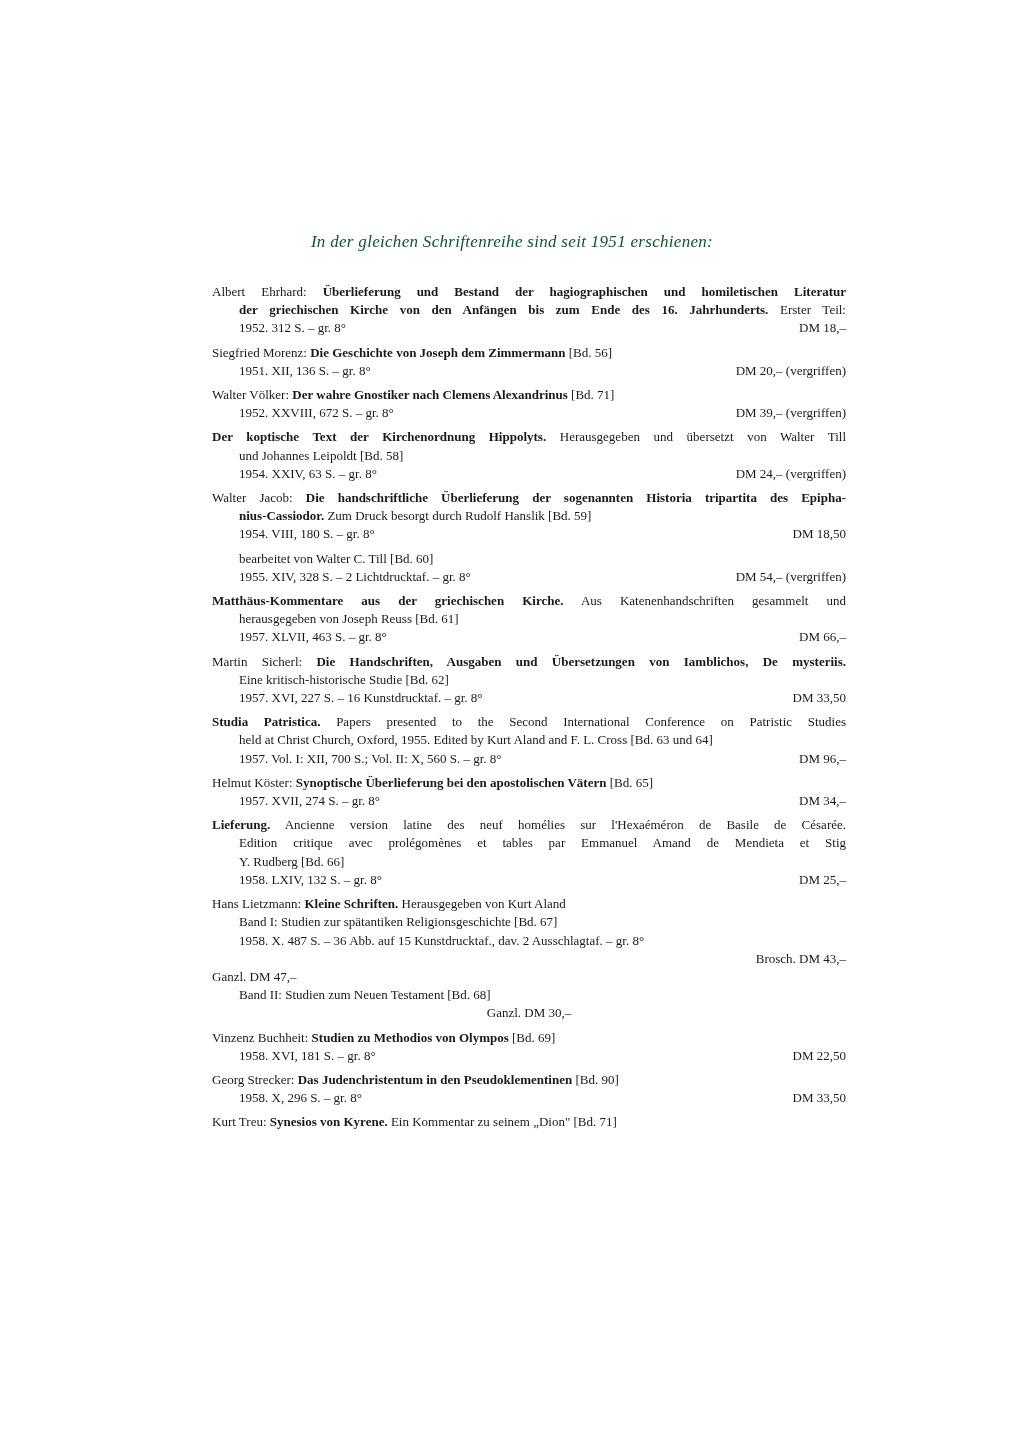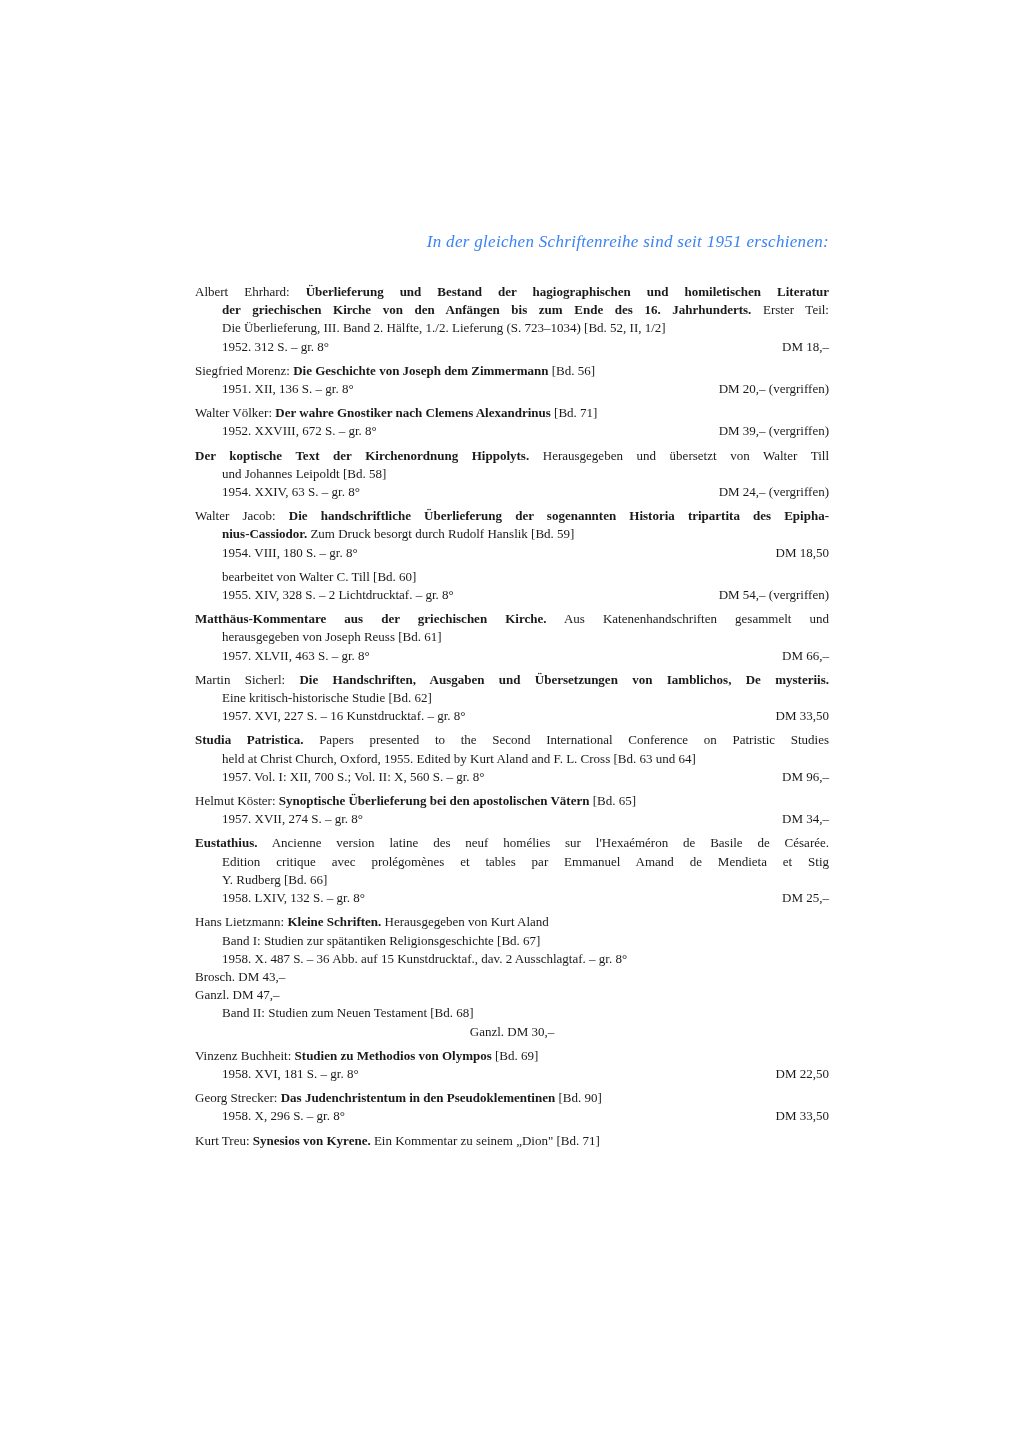--- a/index.html
+++ b/index.html
@@ -1,21 +1,21 @@
 <!DOCTYPE html>
 <html><head>
 <meta charset="utf-8">
 <style>
   html, body { margin: 0; padding: 0; background: #ffffff; }
   body { width: 1024px; height: 1446px; position: relative; overflow: hidden;
          font-family: "Liberation Serif", "DejaVu Serif", serif; color: #1a1a1a; }
   .page { position: absolute; left: 195px; top: 0; width: 634px; }
-  .heading { position: absolute; top: 232px; left: 0; width: 634px; text-align: right;
-             font-style: italic; font-size: 17px; letter-spacing: 0.3px; color: #3b82f6; }
-  .list { position: absolute; top: 283px; left: 0; width: 634px; font-size: 13px; line-height: 18.2px; }
+  .heading { position: absolute; top: 232px; left: 0; width: 634px; text-align: center;
+             font-style: italic; font-size: 17px; letter-spacing: 0.3px; color: #14532d; }
+  .list { position: absolute; top: 283px; left: 17px; width: 634px; font-size: 13px; line-height: 18.2px; }
   .entry { margin-bottom: 6px; }
   .line { display: flex; justify-content: space-between; white-space: nowrap; }
   .line.first { padding-left: 0; }
   .line.indent { padding-left: 27px; }
   .b { font-weight: bold; }
   .price { text-align: right; }
   .just { text-align: justify; text-align-last: justify; white-space: normal; display: block; }
 </style>
 </head>
 <body>
@@ -27,23 +27,20 @@
 
     <div class="entry">
       <div class="line first just">
         <span>Albert Ehrhard:</span>
         <span class="b">Überlieferung und Bestand der hagiographischen und homiletischen Literatur</span>
       </div>
       <div class="line indent just">
         <span class="b">der griechischen Kirche von den Anfängen bis zum Ende des 16. Jahrhunderts.</span><span> Erster Teil:</span>
       </div>
       <div class="line indent">
-        <span>Die Überlieferung, III. Band 2. Hälfte, 1./2. Lieferung (S. 723–1034) [Bd. 52, II, 1/2]</span>
-      </div>
-      <div class="line indent">
         <span>1952. 312 S. – gr. 8°</span>
         <span class="price">DM 18,–</span>
       </div>
     </div>
 
     <div class="entry">
       <div class="line first">
         <span><span>Siegfried Morenz:</span> <span class="b">Die Geschichte von Joseph dem Zimmermann</span> <span>[Bd. 56]</span></span>
       </div>
       <div class="line indent">
@@ -144,21 +141,21 @@
         <span><span>Helmut Köster:</span> <span class="b">Synoptische Überlieferung bei den apostolischen Vätern</span> <span>[Bd. 65]</span></span>
       </div>
       <div class="line indent">
         <span>1957. XVII, 274 S. – gr. 8°</span>
         <span class="price">DM 34,–</span>
       </div>
     </div>
 
     <div class="entry">
       <div class="line first just">
-        <span><span class="b">Eustathius.</span><span> Ancienne version latine des neuf homélies sur l'Hexaéméron de Basile de Césarée.</span></span>
+        <span><span class="b">Lieferung.</span><span> Ancienne version latine des neuf homélies sur l'Hexaéméron de Basile de Césarée.</span></span>
       </div>
       <div class="line indent just">
         <span>Edition critique avec prolégomènes et tables par Emmanuel Amand de Mendieta et Stig</span>
       </div>
       <div class="line indent">
         <span>Y. Rudberg [Bd. 66]</span>
       </div>
       <div class="line indent">
         <span>1958. LXIV, 132 S. – gr. 8°</span>
         <span class="price">DM 25,–</span>
@@ -168,21 +165,21 @@
     <div class="entry">
       <div class="line first">
         <span><span>Hans Lietzmann:</span> <span class="b">Kleine Schriften.</span><span> Herausgegeben von Kurt Aland</span></span>
       </div>
       <div class="line indent">
         <span>Band I: Studien zur spätantiken Religionsgeschichte [Bd. 67]</span>
       </div>
       <div class="line indent">
         <span>1958. X. 487 S. – 36 Abb. auf 15 Kunstdrucktaf., dav. 2 Ausschlagtaf. – gr. 8°</span>
       </div>
-      <div class="line" style="justify-content:flex-start;">
+      <div class="line" style="justify-content:flex-end;">
         <span class="price">Brosch. DM 43,–</span>
       </div>
       <div class="line" style="justify-content:flex-start;">
         <span class="price">Ganzl. DM 47,–</span>
       </div>
       <div class="line indent">
         <span>Band II: Studien zum Neuen Testament [Bd. 68]</span>
       </div>
       <div class="line" style="justify-content:center;">
         <span class="price">Ganzl. DM 30,–</span>

